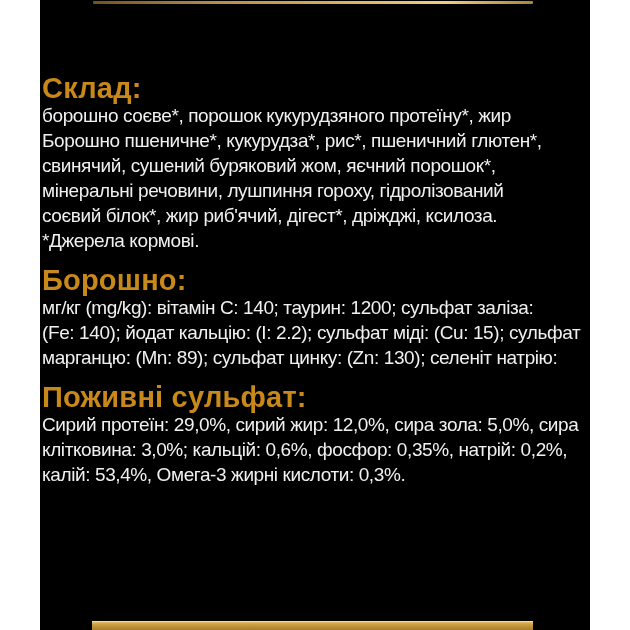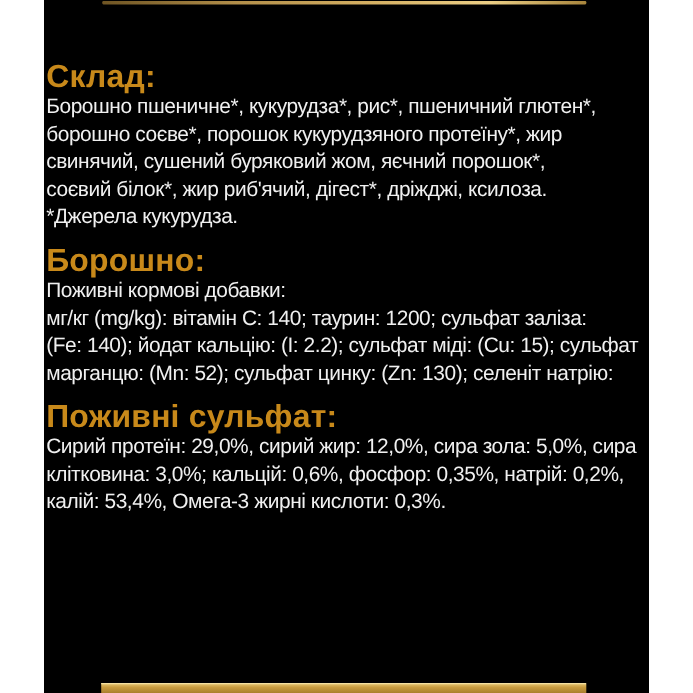--- a/index.html
+++ b/index.html
@@ -28,21 +28,21 @@
     position: absolute;
     left: 52px; top: 621px;
     width: 441px; height: 9px;
     background: linear-gradient(180deg, #e8c873 0%, #c79a3e 45%, #a97f2d 100%);
     box-shadow: inset 0 1px 0 #f4dfa0;
   }
   .content {
     position: absolute;
     left: 2px; top: 0;
     width: 546px;
-    padding-top: 55px;
+    padding-top: 73px;
     color: #f0f0f0;
     font-size: 19px;
     line-height: 25px;
     letter-spacing: -0.4px;
   }
   .section { margin: 0 0 12px 0; }
   .section-title {
     font-size: 29px;
     line-height: 30px;
     font-weight: bold;
@@ -55,33 +55,33 @@
 <body>
 
 <div class="panel">
 
   <div class="bar-top"></div>
 
   <div class="content">
 
     <div class="section">
       <div class="section-title">Склад:</div>
+      <div class="text-line">борошно соєве*, порошок кукурудзяного протеїну*, жир</div>
       <div class="text-line">Борошно пшеничне*, кукурудза*, рис*, пшеничний глютен*,</div>
-      <div class="text-line">борошно соєве*, порошок кукурудзяного протеїну*, жир</div>
       <div class="text-line">свинячий, сушений буряковий жом, яєчний порошок*,</div>
+      <div class="text-line">мінеральні речовини, лушпиння гороху, гідролізований</div>
       <div class="text-line">соєвий білок*, жир риб'ячий, дігест*, дріжджі, ксилоза.</div>
-      <div class="text-line">*Джерела кукурудза.</div>
+      <div class="text-line">*Джерела кормові.</div>
     </div>
 
     <div class="section">
       <div class="section-title">Борошно:</div>
-      <div class="text-line">Поживні кормові добавки:</div>
       <div class="text-line">мг/кг (mg/kg): вітамін С: 140; таурин: 1200; сульфат заліза:</div>
       <div class="text-line">(Fe: 140); йодат кальцію: (І: 2.2); сульфат міді: (Cu: 15); сульфат</div>
-      <div class="text-line">марганцю: (Mn: 52); сульфат цинку: (Zn: 130); селеніт натрію:</div>
+      <div class="text-line">марганцю: (Mn: 89); сульфат цинку: (Zn: 130); селеніт натрію:</div>
     </div>
 
     <div class="section">
       <div class="section-title">Поживні сульфат:</div>
       <div class="text-line">Сирий протеїн: 29,0%, сирий жир: 12,0%, сира зола: 5,0%, сира</div>
       <div class="text-line">клітковина: 3,0%; кальцій: 0,6%, фосфор: 0,35%, натрій: 0,2%,</div>
       <div class="text-line">калій: 53,4%, Омега-3 жирні кислоти: 0,3%.</div>
     </div>
 
   </div>

